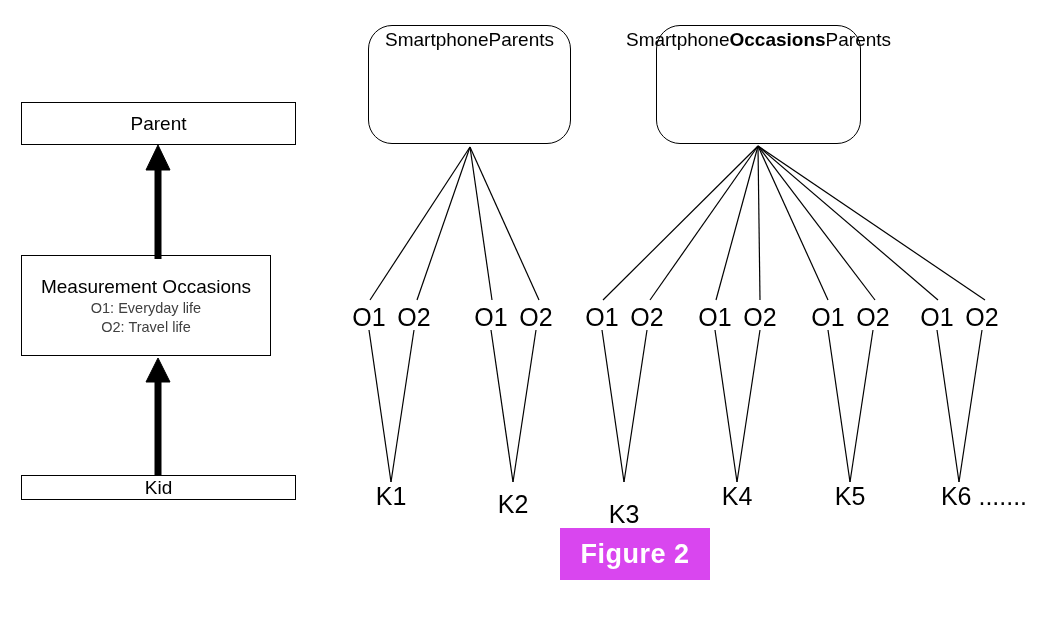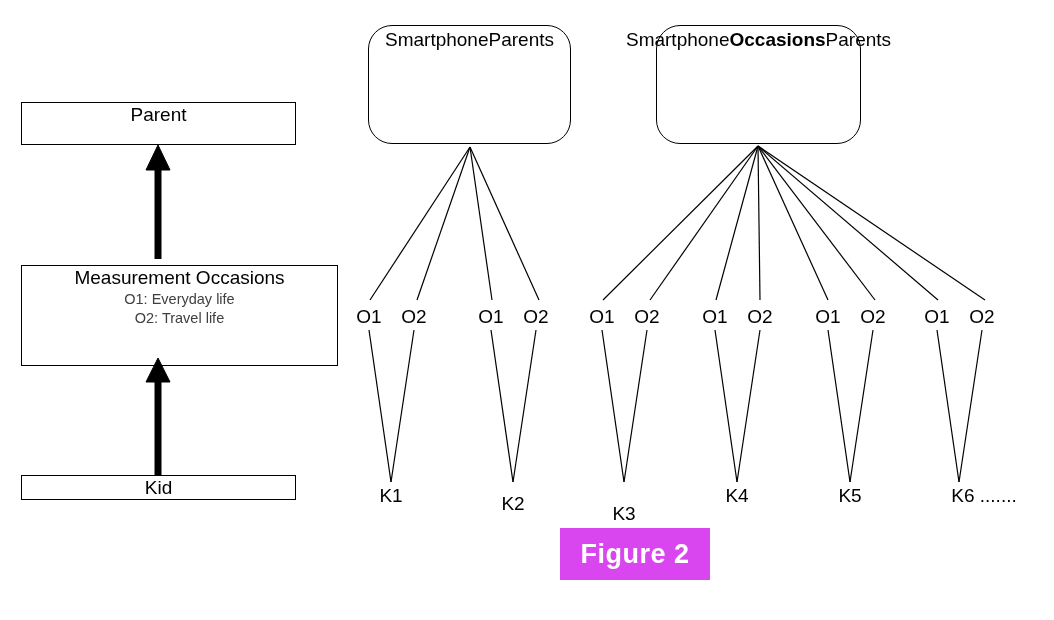--- a/index.html
+++ b/index.html
@@ -21,37 +21,37 @@
 
   
   .rect-box {
     position: absolute;
     box-sizing: border-box;
     border: 1.6px solid #000000;
     background: #ffffff;
     display: flex;
     flex-direction: column;
     align-items: center;
-    justify-content: flex-start;
+    justify-content: center;
     text-align: center;
   }
   .box-title {
     font-size: 19px;
     line-height: 24px;
     color: #000000;
     white-space: nowrap;
   }
   .box-sub {
     font-size: 14.5px;
     line-height: 19px;
     color: #404040;
     white-space: nowrap;
   }
   #parent-box { left: 21px; top: 102px; width: 275px; height: 43px; }
-  #measurement-box { left: 21px; top: 265px; width: 317px; height: 101px; }
+  #measurement-box { left: 21px; top: 255px; width: 250px; height: 101px; }
   #kid-box { left: 21px; top: 475px; width: 275px; height: 25px; }
 
   
   .round-box {
     position: absolute;
     box-sizing: border-box;
     border: 1.6px solid #000000;
     border-radius: 24px;
     background: #ffffff;
     display: flex;
@@ -65,21 +65,21 @@
     line-height: 28px;
     white-space: nowrap;
   }
   .round-line.bold { font-weight: bold; }
   #group-box-nonaddicted { left: 368px; top: 25px; width: 203px; height: 119px; }
   #group-box-addicted { left: 656px; top: 25px; width: 205px; height: 119px; }
 
   
   .node-label {
     position: absolute;
-    font-size: 19px;
+    font-size: 25px;
     line-height: 24px;
     white-space: nowrap;
     transform: translateX(-50%);
     text-align: center;
   }
 
   
   #lines-layer {
     position: absolute;
     left: 0; top: 0;

